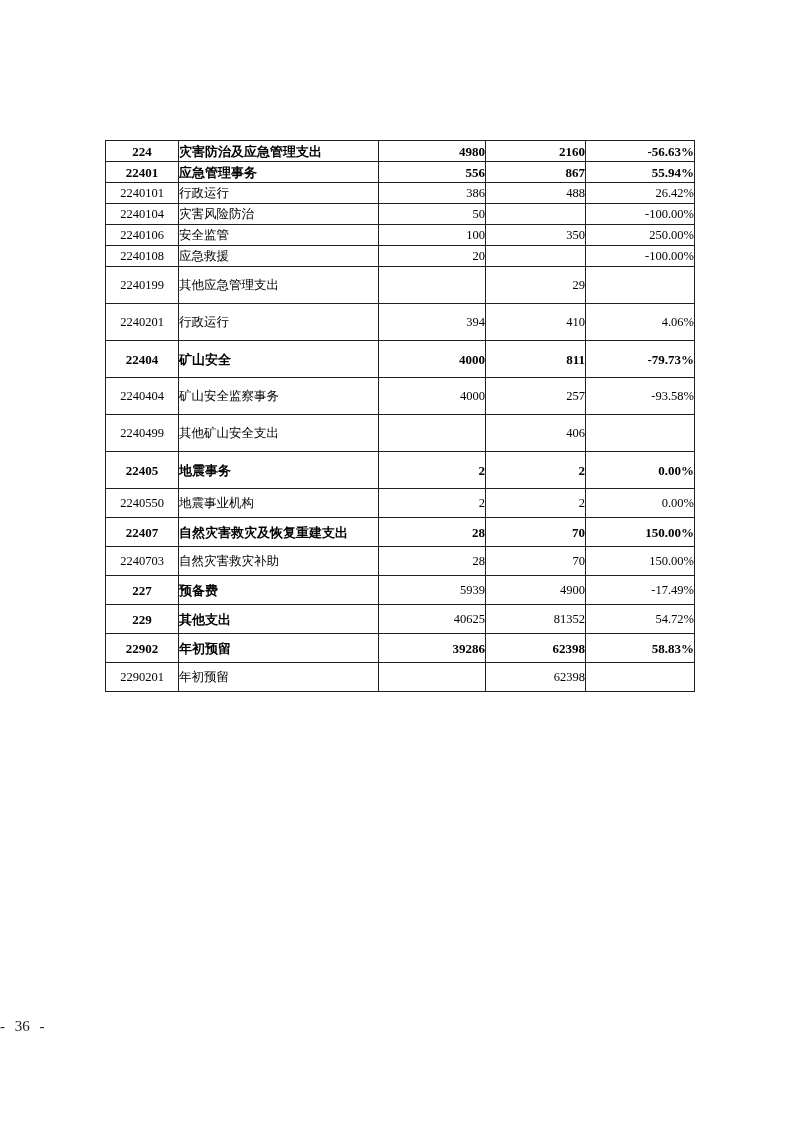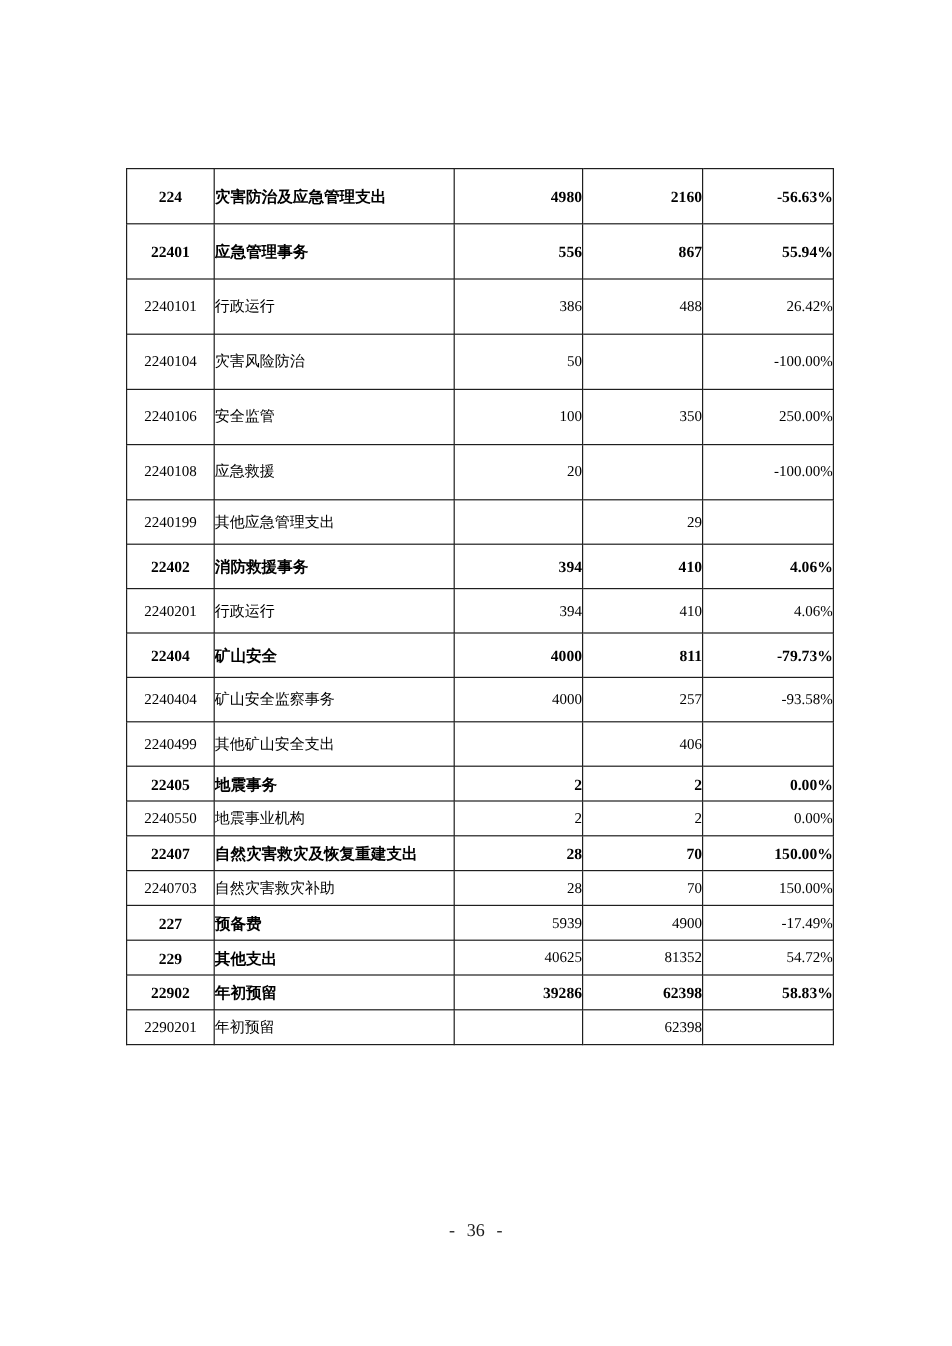--- a/index.html
+++ b/index.html
@@ -27,37 +27,36 @@
   table.budget-table td {
     border: 1px solid #1f1f1f;
     font-size: 12.5px;
     line-height: 1;
     white-space: nowrap;
     overflow: hidden;
     vertical-align: middle;
     padding: 0;
   }
   table.budget-table tr { height: 29px; }
-  table.budget-table tr:nth-child(-n+6) { height: 46px; }
+  table.budget-table tr:nth-child(-n+6) { height: 21px; }
   table.budget-table tr:nth-child(n+7):nth-child(-n+12) { height: 37px; }
 
   td.c-code { text-align: center; }
   td.c-label { text-align: left; padding-left: 4px; }
   td.c-v1, td.c-v2, td.c-pct { text-align: right; padding-right: 1px; }
 
   tr.bold-all td { font-weight: 700; font-size: 13px; }
   tr.bold-label td.c-code,
   tr.bold-label td.c-label { font-weight: 700; font-size: 13px; }
 
   .page-footer {
     position: absolute;
     top: 1018px;
     left: 0;
     width: 100%;
-    text-align: center;
     font-size: 15px;
     word-spacing: 6px;
     color: #1a1a1a;
   }
 </style>
 </head>
 <body>
 
 <div class="page">
 
@@ -112,27 +111,20 @@
           <td class="c-v2"></td>
           <td class="c-pct">-100.00%</td>
         </tr>
         <tr>
           <td class="c-code">2240199</td>
           <td class="c-label">其他应急管理支出</td>
           <td class="c-v1"></td>
           <td class="c-v2">29</td>
           <td class="c-pct"></td>
         </tr>
-        <tr class="bold-all">
-          <td class="c-code">22402</td>
-          <td class="c-label">消防救援事务</td>
-          <td class="c-v1">394</td>
-          <td class="c-v2">410</td>
-          <td class="c-pct">4.06%</td>
-        </tr>
         <tr>
           <td class="c-code">2240201</td>
           <td class="c-label">行政运行</td>
           <td class="c-v1">394</td>
           <td class="c-v2">410</td>
           <td class="c-pct">4.06%</td>
         </tr>
         <tr class="bold-all">
           <td class="c-code">22404</td>
           <td class="c-label">矿山安全</td>

